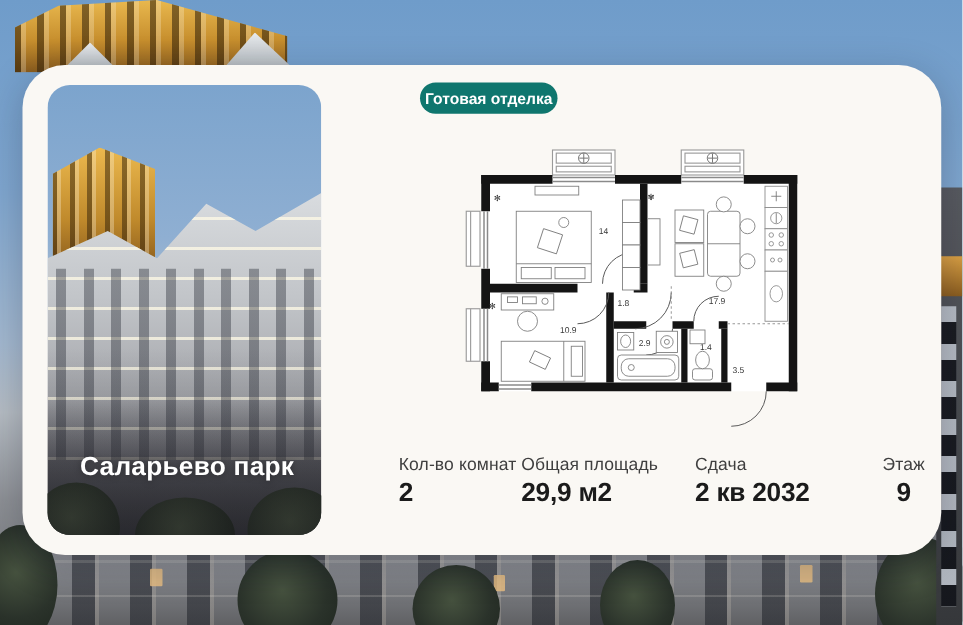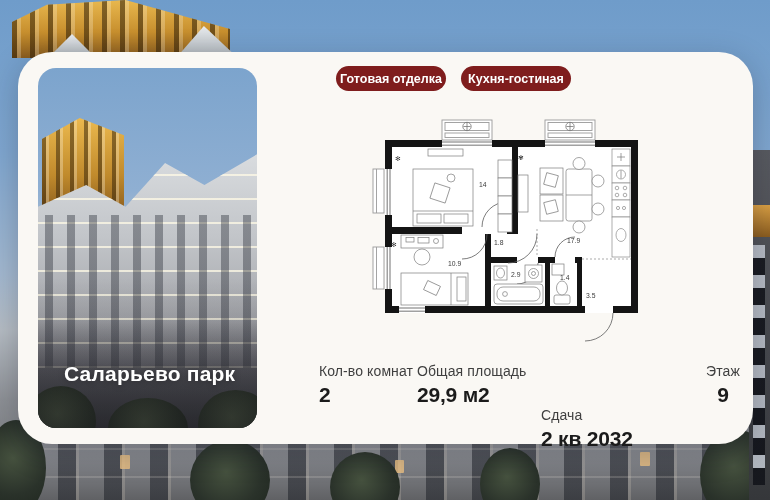--- a/index.html
+++ b/index.html
@@ -58,37 +58,37 @@
   .p-dark { position:absolute; left:0; top:250px; width:219px; height:110px;
     background:linear-gradient(180deg, rgba(58,58,66,0) 0%, rgba(48,48,56,.55) 45%, rgba(38,38,44,.8) 100%); }
   .p-tree { position:absolute; border-radius:50%;
     background:radial-gradient(circle at 45% 40%, #3d4637 0%, #262d25 60%, #181d18 100%); }
   .p-shade { position:absolute; left:0; bottom:0; width:219px; height:150px;
     background:linear-gradient(180deg, transparent, rgba(25,25,30,.35)); }
   .p-label { position:absolute; left:26px; top:294px; color:#fff; font-size:21px;
     font-weight:700; letter-spacing:.2px; text-shadow:0 1px 6px rgba(0,0,0,.35); white-space:nowrap; }
 
   
-  .tag { position:absolute; top:14px; height:25px; border-radius:13px; background:#7f1d1d;
+  .tag { position:absolute; top:14px; height:25px; border-radius:13px; background:#0f766e;
     color:#fff; font-size:12.5px; font-weight:700; display:flex; align-items:center;
     justify-content:center; white-space:nowrap; cursor:pointer; }
   .tag.t1 { left:318px; width:110px; }
   .tag.t2 { left:443px; width:110px; }
   .tag.t3 { left:568px; width:86px; }
 
   
   .plan { position:absolute; left:353px; top:65px; width:267px; height:228px; }
   .plan svg { display:block; width:100%; height:100%; }
   .plan text { font-family:"Liberation Sans", sans-serif; font-size:6.8px; fill:#3a3a3a; }
 
   
   .detail { position:absolute; top:311px; }
   .detail .dl { font-size:14px; color:#3f3f3f; letter-spacing:.1px; white-space:nowrap; }
   .detail .dv { margin-top:4px; font-size:21px; font-weight:700; color:#1b1b1b; letter-spacing:-.2px; white-space:nowrap; }
-  .d1 { left:269px;margin-left:32px; } .d2 { left:399px; } .d3 { left:523px;margin-top:44px; } .d4 { left:688px;text-align:center; }
+  .d1 { left:269px;margin-left:32px; } .d2 { left:399px; } .d3 { left:538px; } .d4 { left:688px;text-align:center; }
 </style>
 </head>
 <body>
 
 <div class="stage">
 
   <div class="bg-sky"></div>
   <div class="bg-tower"></div>
   <div class="bg-wedge w1"></div>
   <div class="bg-wedge w2"></div>
@@ -114,21 +114,20 @@
       <div class="p-white"></div>
       <div class="p-dark"></div>
       <div class="p-tree" style="left:-12px; top:318px; width:70px; height:70px;"></div>
       <div class="p-tree" style="left:70px; top:330px; width:80px; height:60px;"></div>
       <div class="p-tree" style="left:160px; top:322px; width:75px; height:68px;"></div>
       <div class="p-shade"></div>
       <div class="p-label">Саларьево парк</div>
     </div>
 
     <div class="tag t1">Готовая отделка</div>
-    <div class="tag t2">Кухня-гостиная</div>
 
     <div class="plan">
       <svg viewBox="-14 0 267 228">
 
         <rect x="0" y="23" width="253" height="173" fill="#ffffff"></rect>
 
         <g stroke="#9a9a9a" fill="#ffffff" stroke-width="0.9">
           <rect x="57" y="3" width="50" height="20"></rect>
             <rect x="60" y="5.5" width="44" height="8"></rect>
           <rect x="60" y="16" width="44" height="4.5"></rect>

